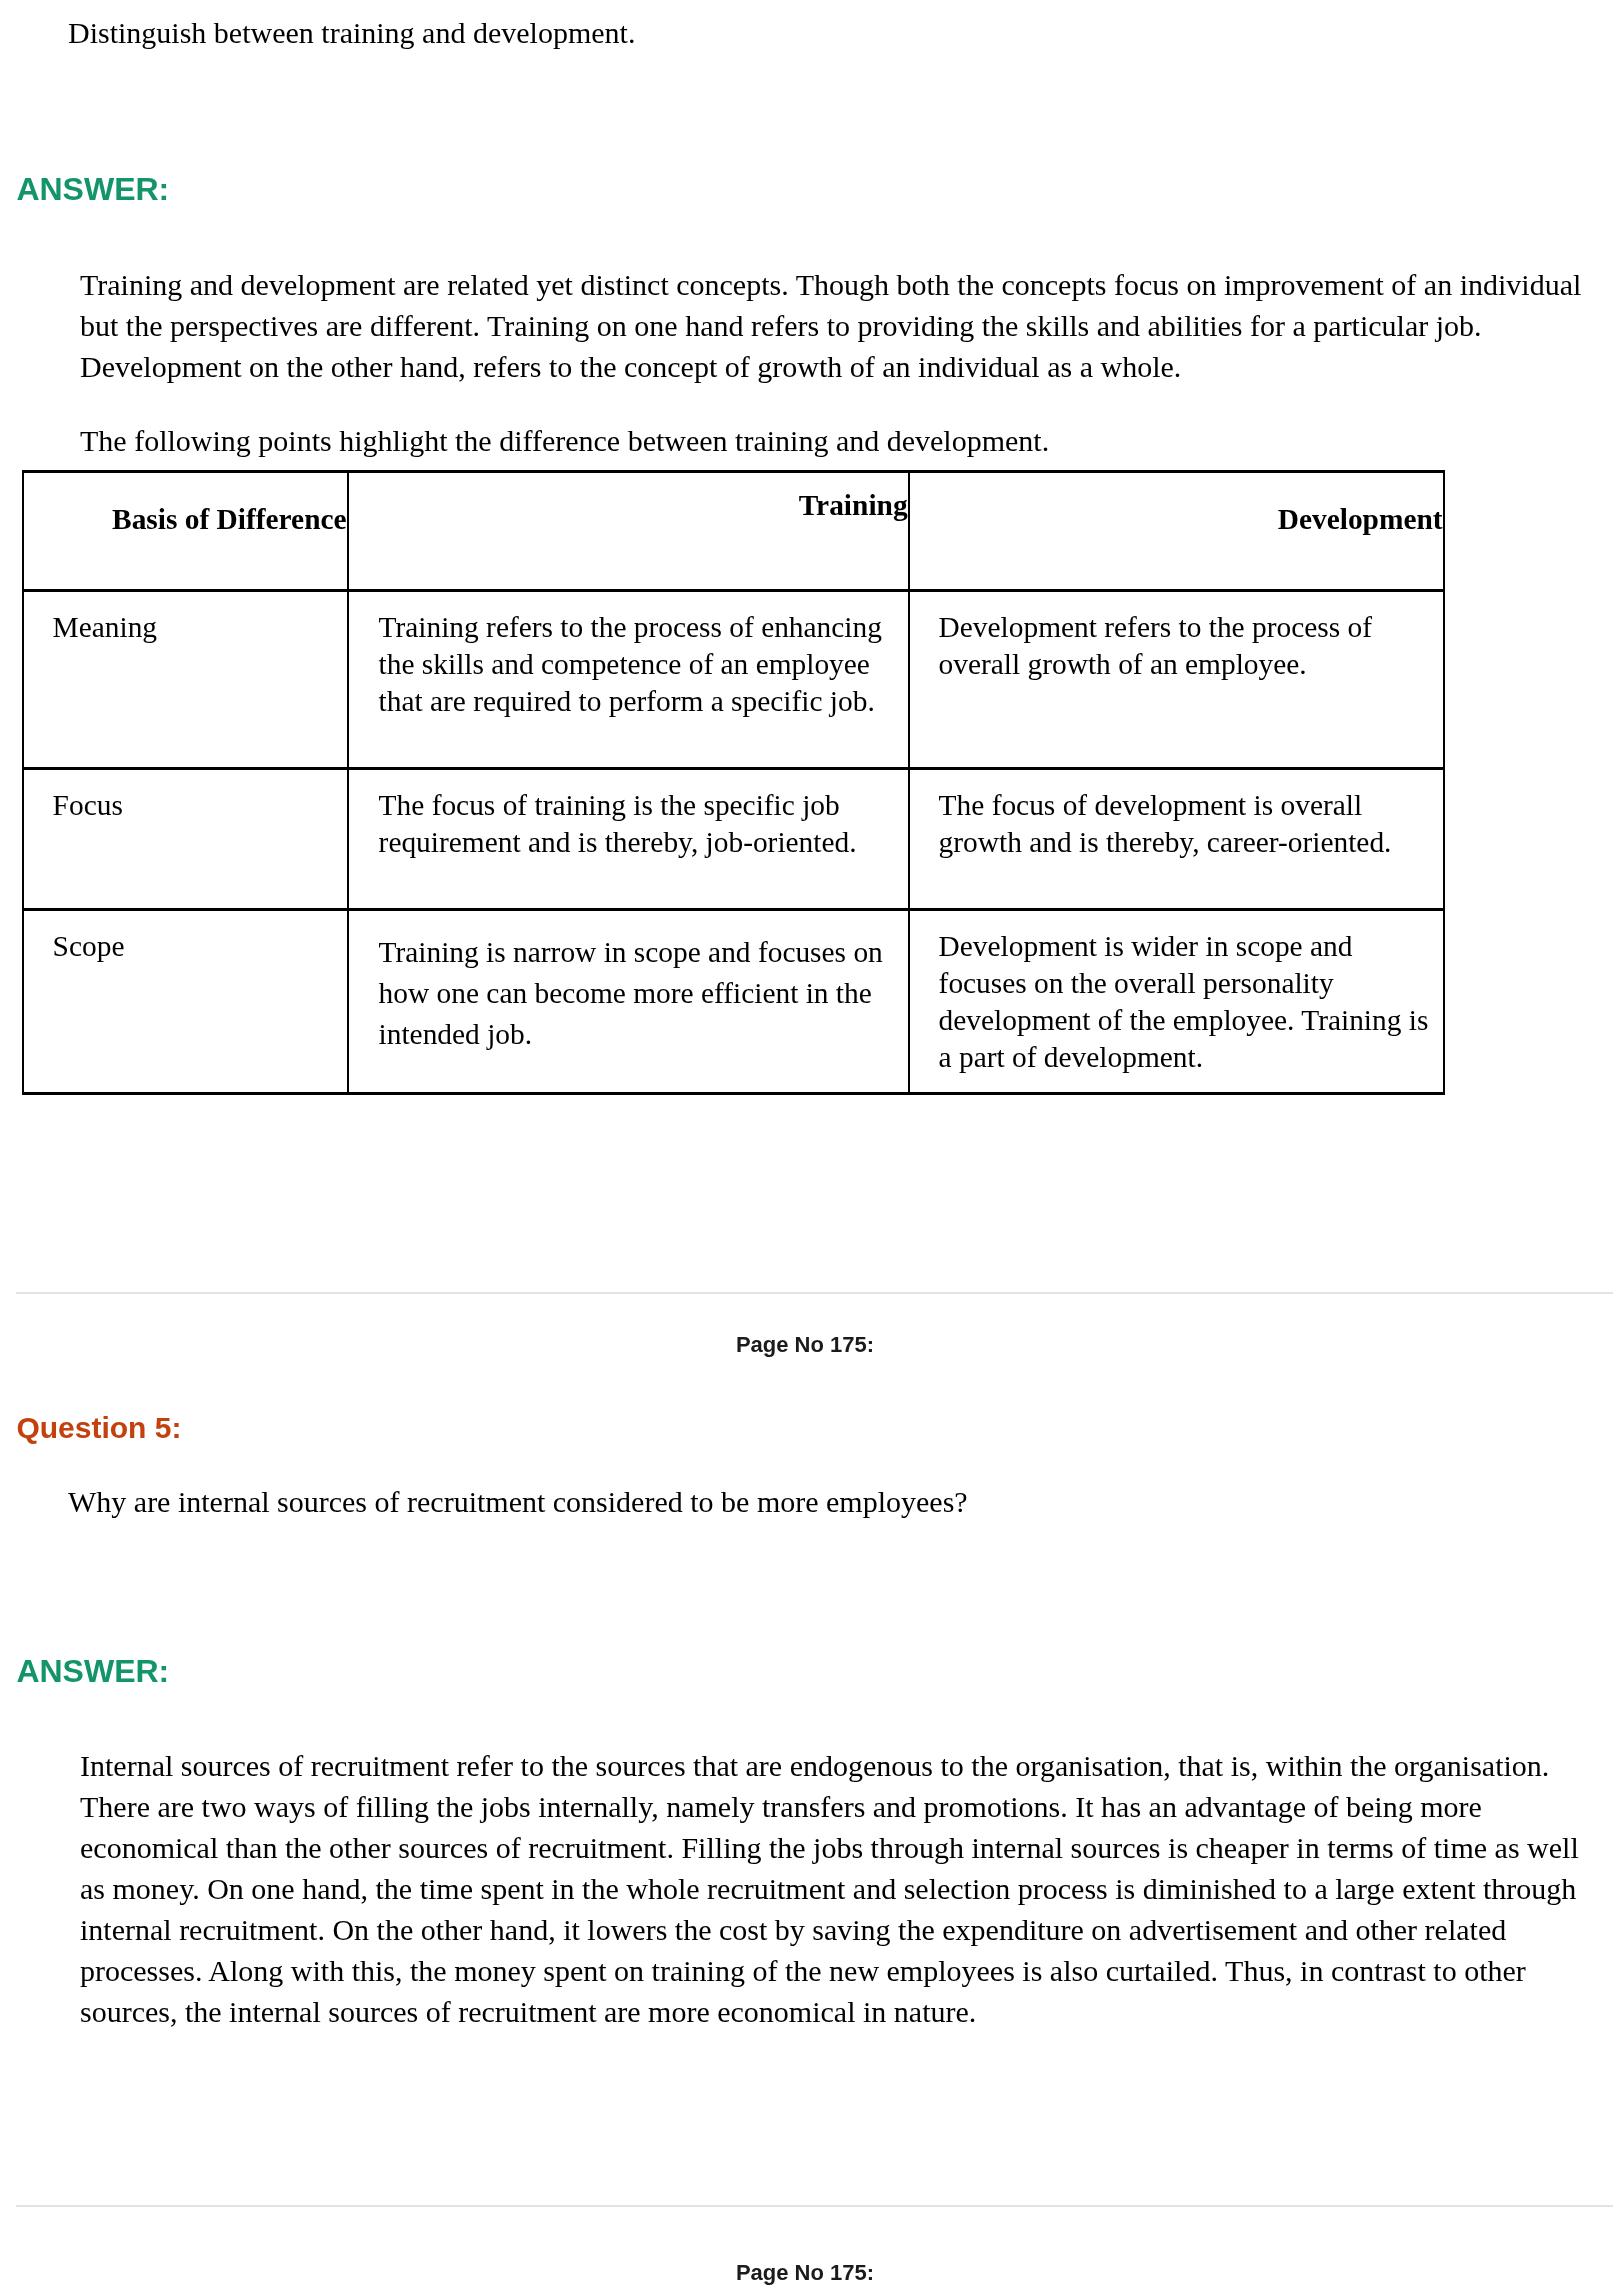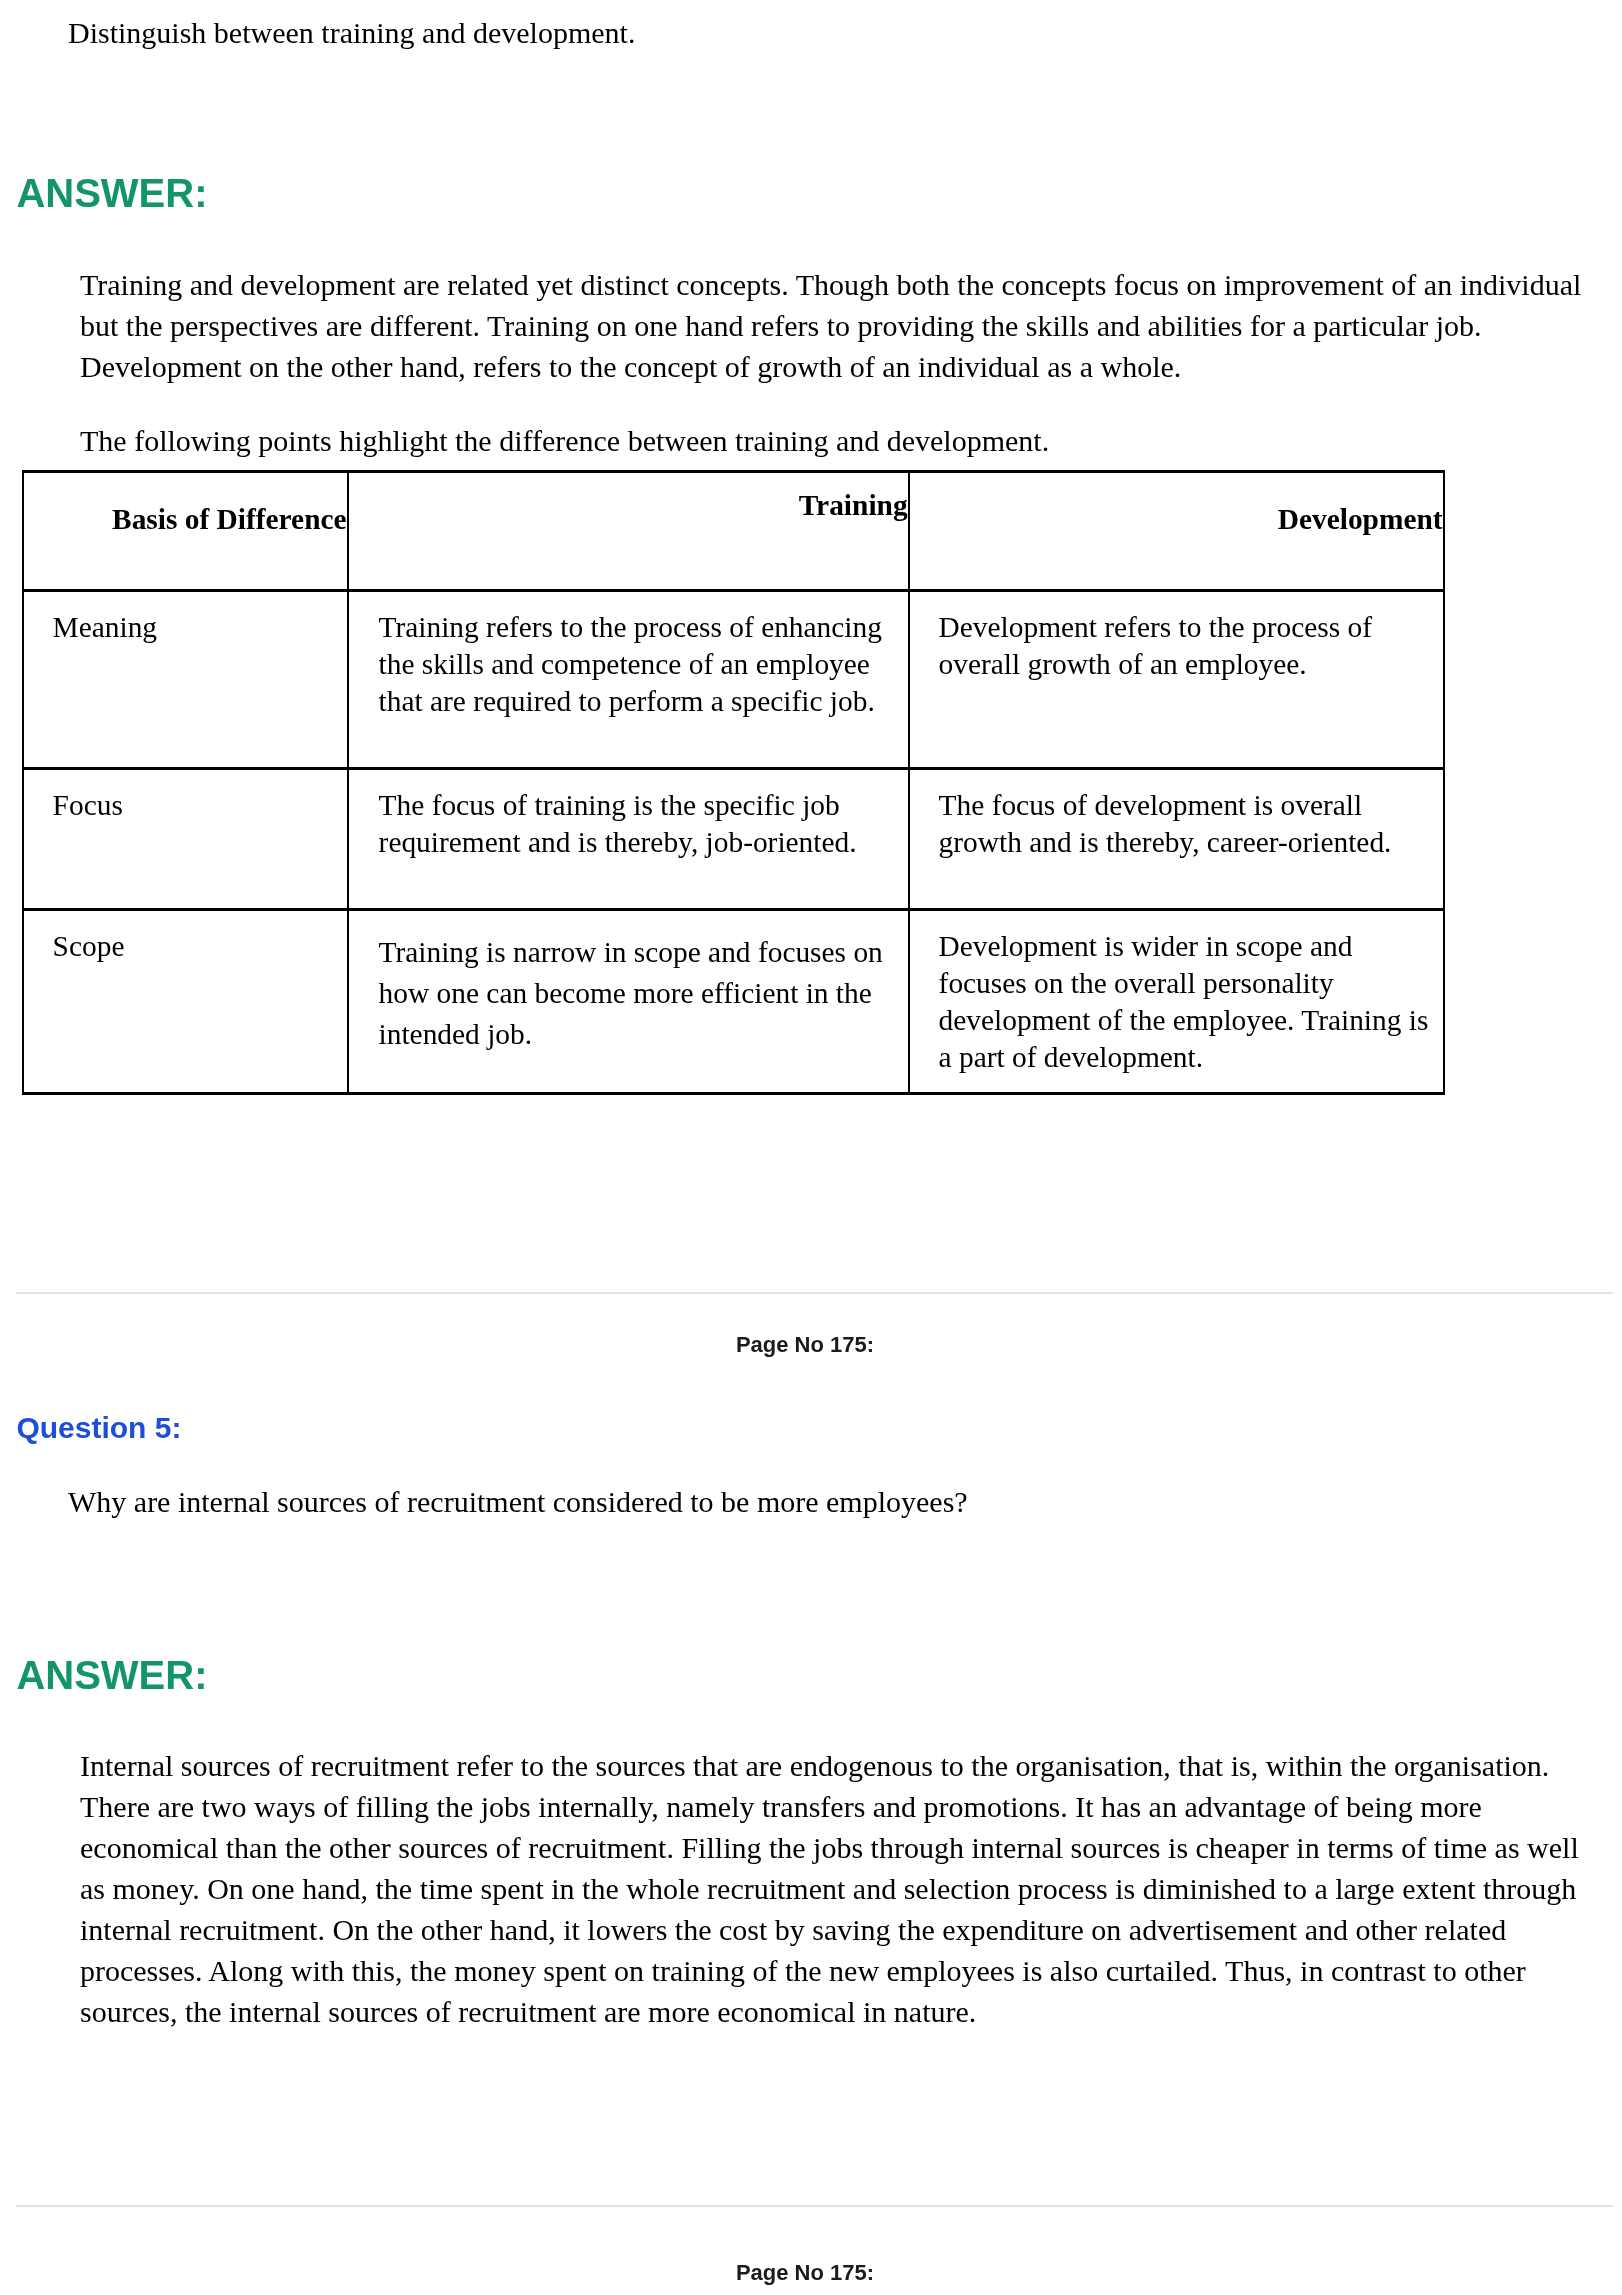--- a/index.html
+++ b/index.html
@@ -1,26 +1,26 @@
 <!DOCTYPE html>
 <html style="font-size:10.5px"><head>
 <meta charset="utf-8">
 <style>
   html, body { margin: 0; padding: 0; background: #ffffff; }
   body { width: 1622px; height: 2295px; position: relative; overflow: hidden; color: #000; }
   .serif { font-family: "Liberation Serif", "DejaVu Serif", serif; }
   .sans { font-family: "Liberation Sans", "DejaVu Sans", sans-serif; }
   .abs { position: absolute; }
   .q-text { left: 68px; font-size: 30px; line-height: 41px; white-space: nowrap; text-align: right; }
-  .answer-label { left: 16.4px; font-size: 40px; font-weight: bold; color: #13946b; }
+  .answer-label { left: 16.4px; font-size: 32px; font-weight: bold; color: #13946b; }
   .para { left: 68px; width: 1531px; font-size: 30px; line-height: 41px; }
   .para p { margin: 12px; }
   .divider { left: 16.4px; width: 1597px; height: 2px; background: #e3e3e3; }
   .page-no { left: 0; width: 1610px; text-align: center; font-size: 22px; font-weight: bold; color: #1b1b1b; }
-  .question-label { left: 16.4px; font-size: 30px; font-weight: bold; color: #1d4ed8; }
+  .question-label { left: 16.4px; font-size: 30px; font-weight: bold; color: #c2410c; }
 
   table.cmp { position: absolute; left: 21.6px; top: 470px; width: 1421px; border-collapse: collapse; table-layout: fixed; }
   table.cmp td, table.cmp th { border: 2px solid #000; vertical-align: top; font-size: 29.4px; line-height: 37px; padding: 0; }
   table.cmp tr.hdr th { border-top-width: 3.3px; border-bottom-width: 3.3px; height: 88px; font-weight: bold; text-align: right; }
   table.cmp tr.row td { border-bottom-width: 3.3px; }
   .col1 { width: 325px; }
   .col2 { width: 561px; }
   .col3 { width: 535px; }
   .h1 { padding-top: 27.5px !important; padding-left: 31px !important; text-align: left; }
   .h2 { padding-top: 14.4px !important; text-align: center; }

